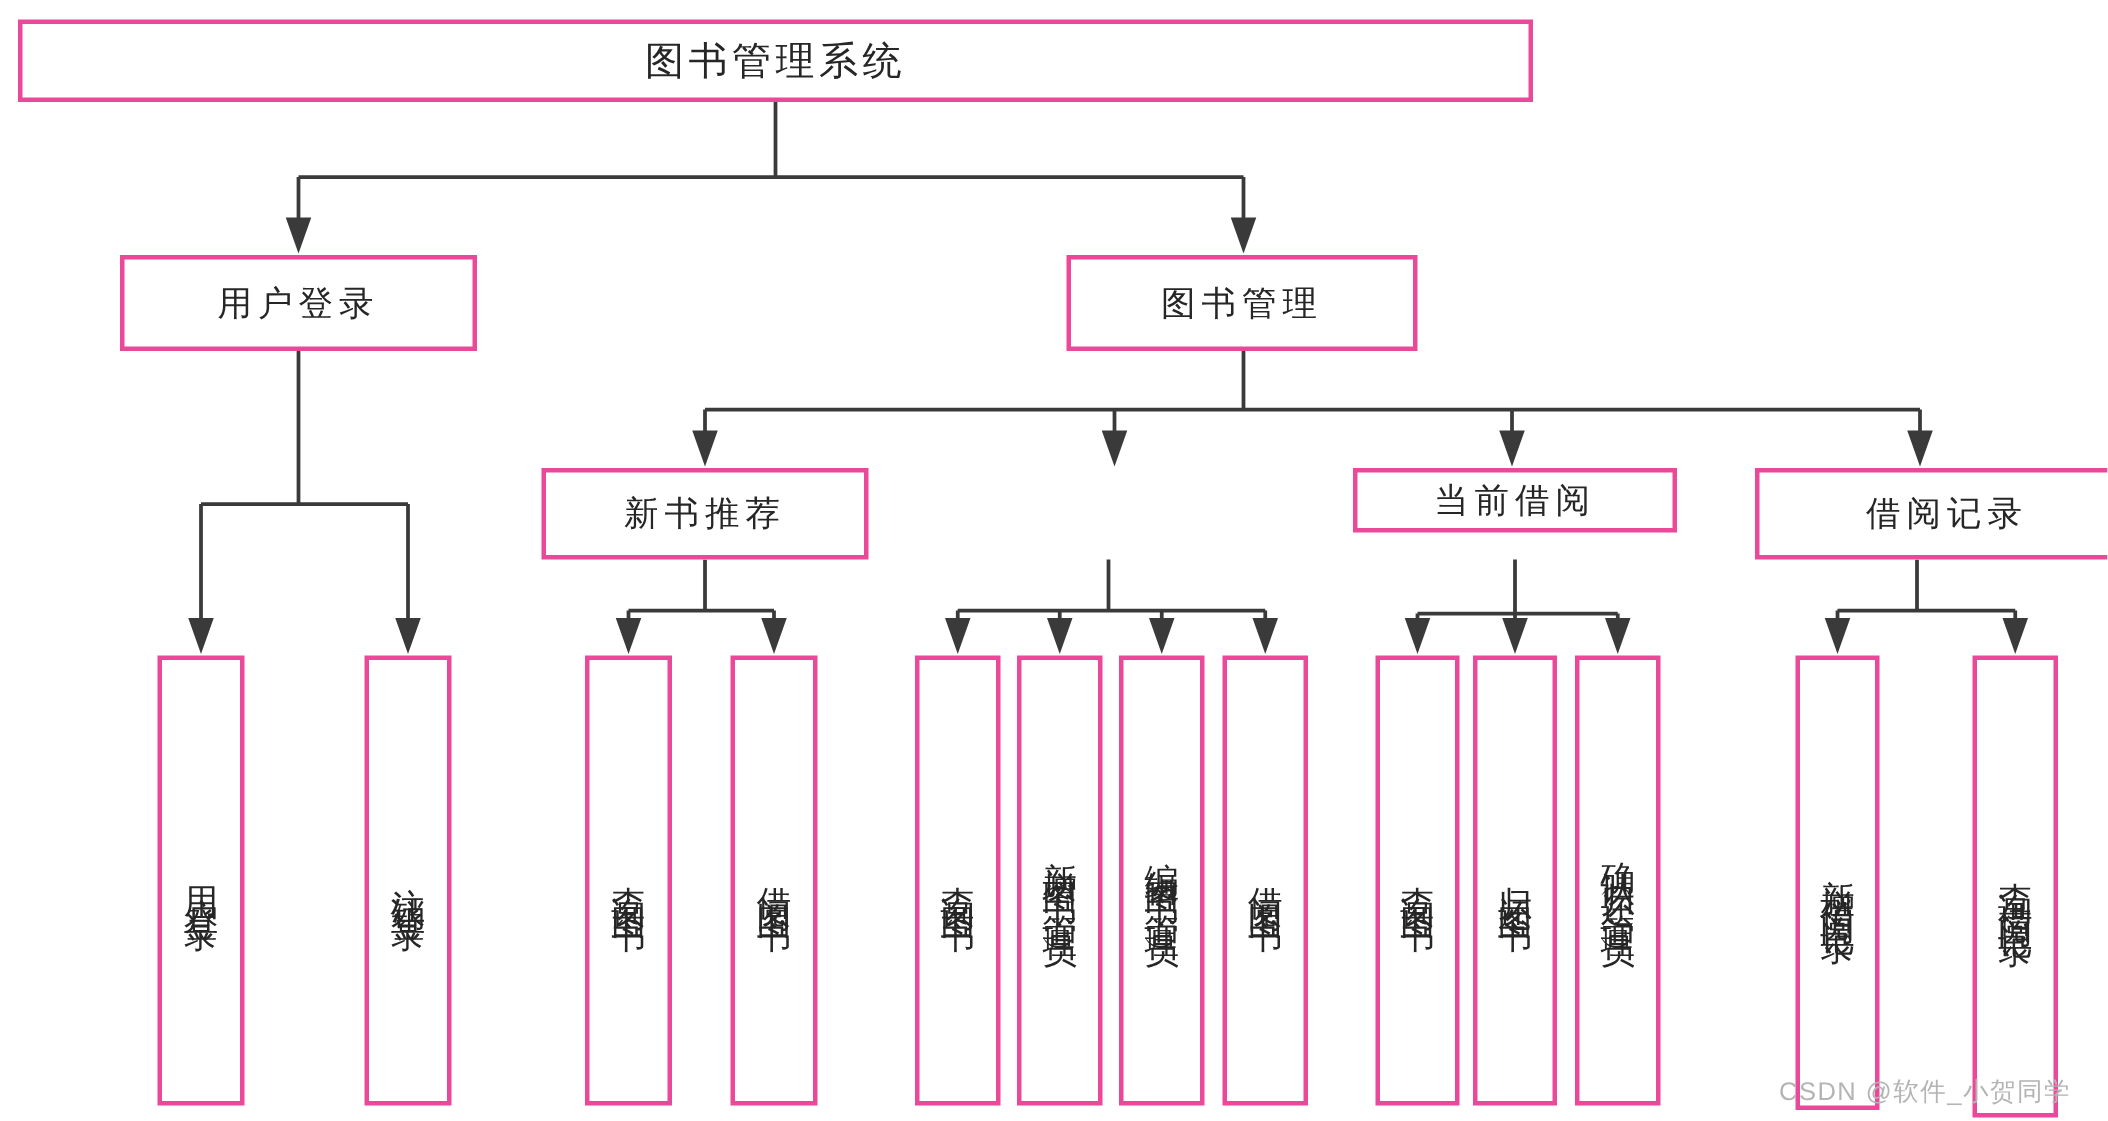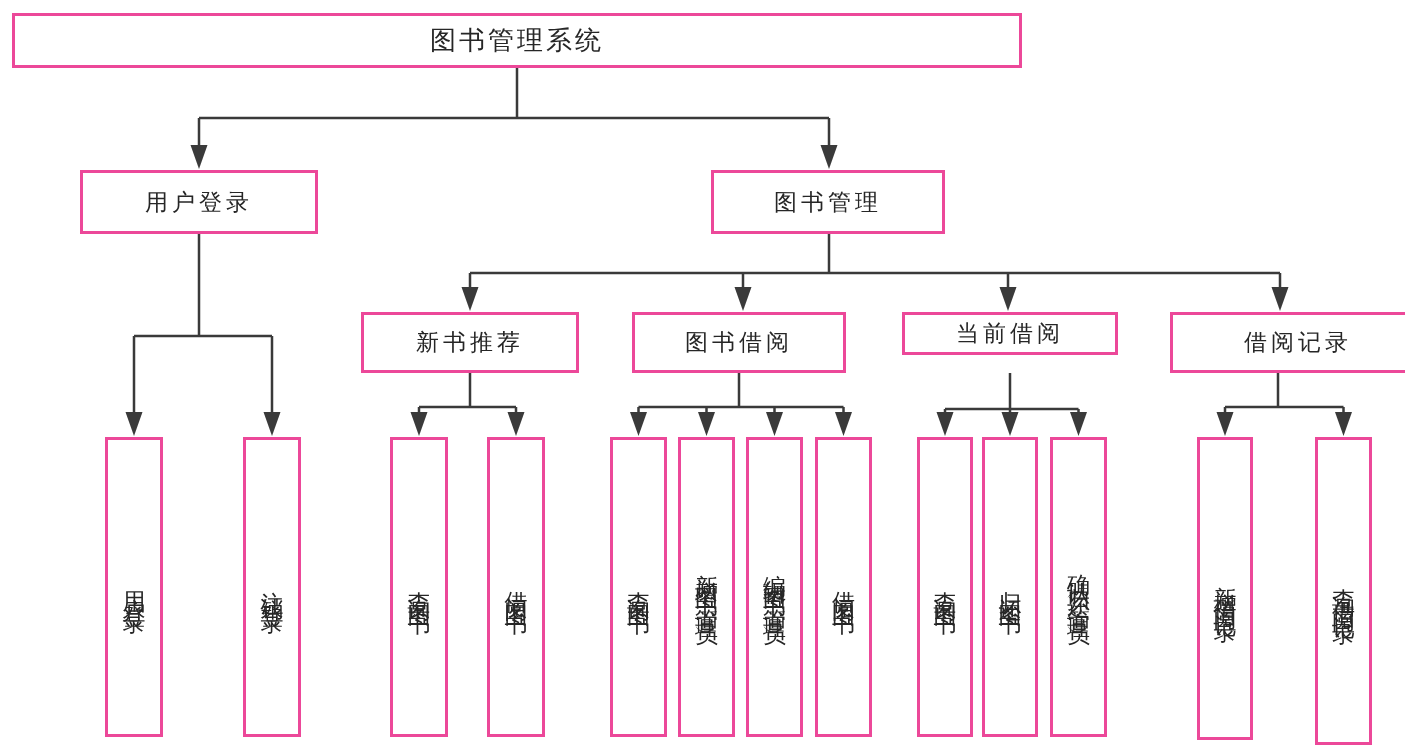--- a/index.html
+++ b/index.html
@@ -87,23 +87,20 @@
   <div class="node hbox" style="left:80px; top:170px; width:238px; height:64px;">
     <span>用户登录</span>
   </div>
   <div class="node hbox" style="left:361px; top:312px; width:218px; height:61px;">
     <span>新书推荐</span>
   </div>
 
   <div class="node hbox" style="left:711px; top:170px; width:234px; height:64px;">
     <span>图书管理</span>
   </div>
-  <div class="node hbox" style="left:632px; top:312px; width:214px; height:61px;">
-    <span>图书借阅</span>
-  </div>
   <div class="node hbox" style="left:902px; top:312px; width:216px; height:43px;">
     <span>当前借阅</span>
   </div>
   <div class="node hbox" style="left:1170px; top:312px; width:256px; height:61px;">
     <span>借阅记录</span>
   </div>
 
   <div class="node vbox" style="left:105px; top:437px; width:58px; height:300px;">
     <span>用户登录</span>
   </div>
@@ -141,14 +138,15 @@
     <span>确认归还（管理员）</span>
   </div>
 
   <div class="node vbox" style="left:1197px; top:437px; width:56px; height:303px;">
     <span>新增借阅记录</span>
   </div>
   <div class="node vbox" style="left:1315px; top:437px; width:57px; height:308px;">
     <span>查询借阅记录</span>
   </div>
 
+  <div class="watermark">CSDN @软件_小贺同学</div>
 
 </div>
 
 </body></html>

